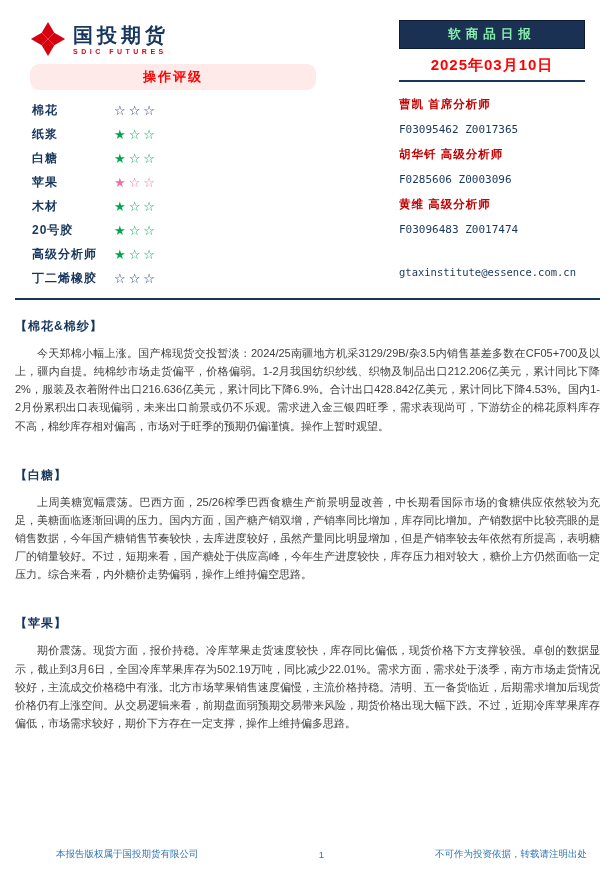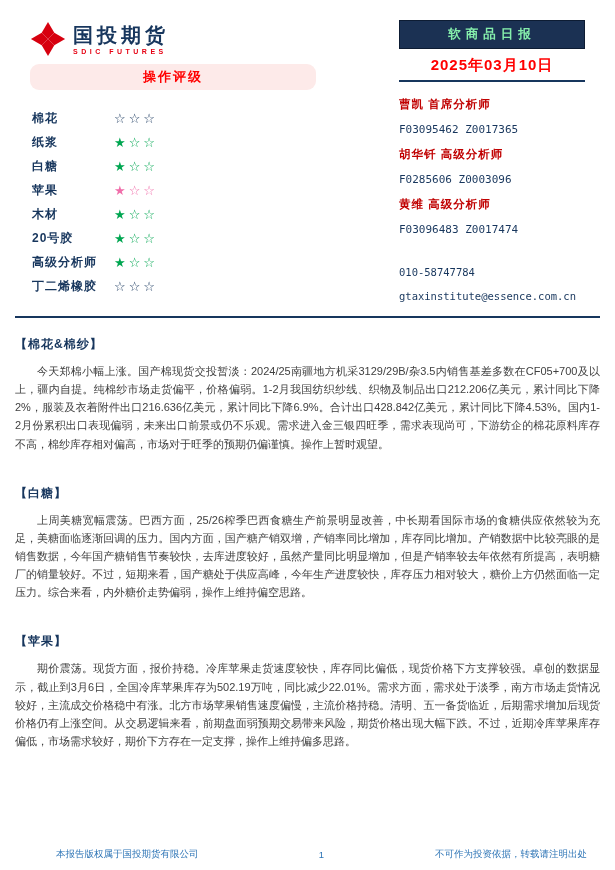--- a/index.html
+++ b/index.html
@@ -17,21 +17,21 @@
   .brand { display:flex; align-items:center; gap:7px; height:38px; }
   .logo svg { display:block; }
   .brand-text { display:flex; flex-direction:column; justify-content:center; }
   .brand-cn { font-size:20px; font-weight:bold; color:#17365D; letter-spacing:4px; line-height:1.15; }
   .brand-en { font-size:7px; color:#E60012; letter-spacing:3.5px; font-weight:bold; margin-top:1px; }
 
   .rating-header {
     margin-top:6px; background:#FDEAE9; color:#FF0000; font-weight:bold;
     font-size:13px; text-align:center; padding:4px 0; letter-spacing:2px;border-radius:9px;
   }
-  .rating-list { margin-top:16px; padding-left:2px; }
+  .rating-list { margin-top:8px; padding-left:2px; }
   .rating-row  { display:flex; align-items:center; height:24px; }
   .rating-name { width:82px; font-size:12px; font-weight:bold; color:#17365D; letter-spacing:1px; }
   .rating-stars{ font-size:13px; letter-spacing:3px; line-height:1; }
 
   .report-title {
     background:#1B3153; border:1px solid #0D1C33; color:#86efac; text-align:center;
     font-size:12.5px; font-weight:bold; letter-spacing:5px; padding:5px 0;
     font-family:"Liberation Serif", serif;
   }
   .report-date {
@@ -141,21 +141,20 @@
             <div class="analyst-name">胡华钎 高级分析师</div>
             <div class="analyst-codes">F0285606 Z0003096</div>
           </div>
           <div class="analyst-block">
             <div class="analyst-name">黄维 高级分析师</div>
             <div class="analyst-codes">F03096483 Z0017474</div>
           </div>
         </div>
 
       <div class="contact">
-        <div class="contact-line">010-58747784</div>
         <div class="contact-line">gtaxinstitute@essence.com.cn</div>
       </div>
     </div>
 
   </div>
 
   <div class="divider"></div>
 
   <main class="report-body">
       <section class="report-section">

